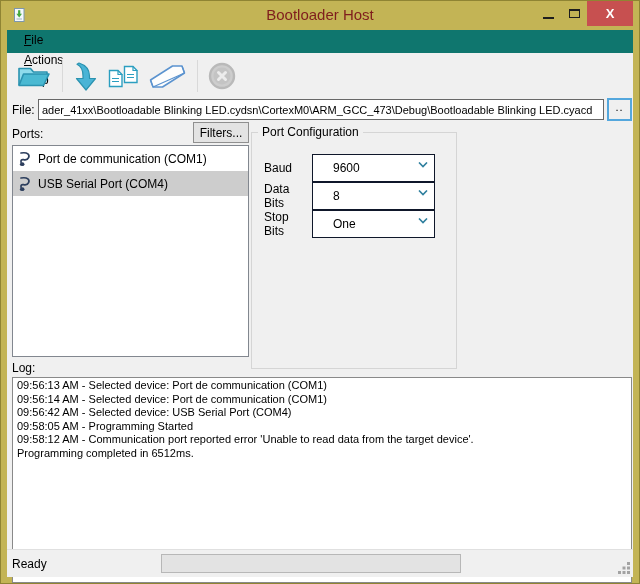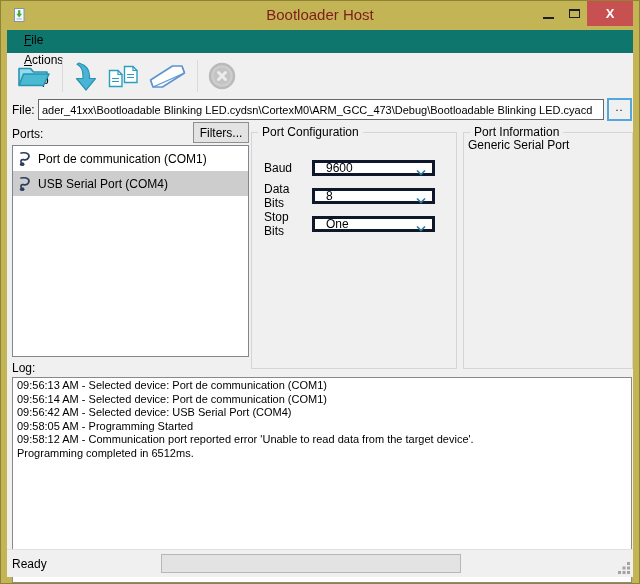--- a/index.html
+++ b/index.html
@@ -56,22 +56,22 @@
   .groupbox { position:absolute; border:1px solid #d5d5d5; }
   .gb-config { left:244px; top:102px; width:206px; height:237px; }
   .gb-info   { left:456px; top:102px; width:170px; height:237px; }
   .gb-legend { position:absolute; top:-8px; left:6px; background:#f0f0f0; padding:0 4px; }
   .uart-combo { position:absolute; top:-10px; left:95px; width:99px; height:20px;
     background:#f0f0f0; border:1px solid #c0c0c0; color:#9b9b9b;
     display:flex; align-items:center; padding-left:6px; }
   .uart-combo .chev { position:absolute; right:6px; top:7px; }
   .cfg-row { position:absolute; left:12px; height:20px; display:flex; align-items:center; }
   .cfg-label { width:48px; flex:0 0 auto; }
-  .combo { position:relative; width:123px; height:16px; background:#fff;
-    border:3px solid #0f172a; display:flex; align-items:center; padding-left:11px; }
+  .combo { position:relative; width:123px; height:28px; background:#fff;
+    border:1px solid #0f172a; display:flex; align-items:center; padding-left:20px; }
   .combo .chev { position:absolute; right:6px; top:7px; }
   .info-text { position:absolute; left:4px; top:5px; }
   
   .log-label { position:absolute; left:5px; top:331px; }
   .log-box { position:absolute; left:5px; top:347px; width:620px; height:206px;
     background:#fff; border:1px solid #898989; font-size:11px; line-height:13.5px;
     padding:1px 4px; overflow:hidden; }
   
   .statusbar { position:absolute; left:0; right:0; bottom:0; height:28px;
     background:#f0f0f0; border-top:1px solid #e0e0e0; }
@@ -208,24 +208,20 @@
         <span class="cfg-label">Stop Bits</span>
         <div class="combo">
           <span>One</span>
           <svg class="chev" width="10" height="6" viewBox="0 0 10 6">
             <path d="M1 0.5 L5 4.5 L9 0.5" fill="none" stroke="#2e7f9e" stroke-width="1.6"></path>
           </svg>
         </div>
       </div>
     </div>
 
-    <div class="groupbox gb-info">
-      <span class="gb-legend">Port Information</span>
-      <span class="info-text">Generic Serial Port</span>
-    </div>
 
     <span class="log-label">Log:</span>
     <div class="log-box">
       <div>09:56:13 AM - Selected device: Port de communication (COM1)</div>
       <div>09:56:14 AM - Selected device: Port de communication (COM1)</div>
       <div>09:56:42 AM - Selected device: USB Serial Port (COM4)</div>
       <div>09:58:05 AM - Programming Started</div>
       <div>09:58:12 AM - Communication port reported error 'Unable to read data from the target device'.</div>
       <div>Programming completed in 6512ms.</div>
     </div>

